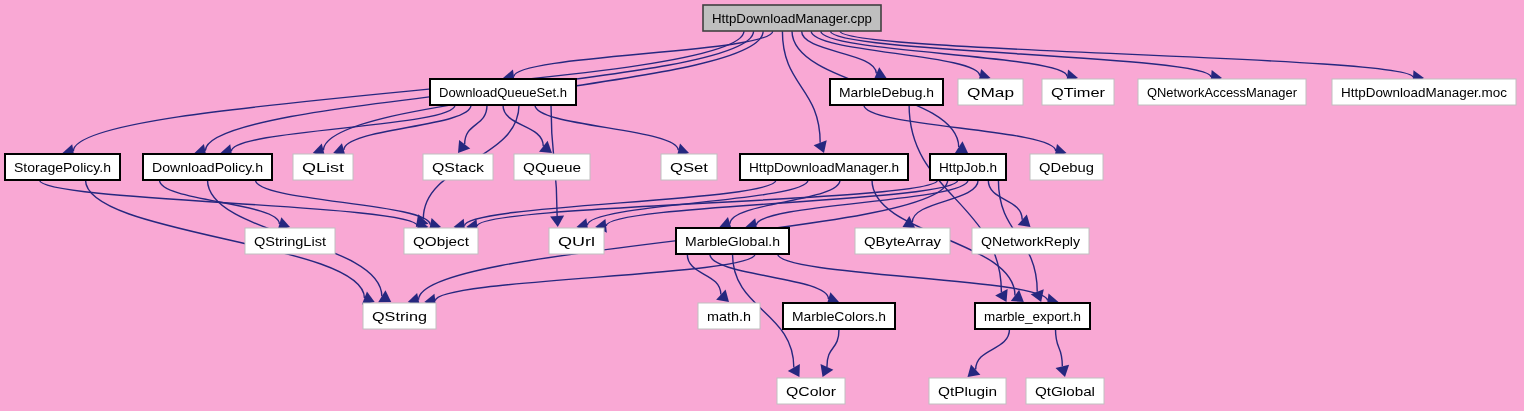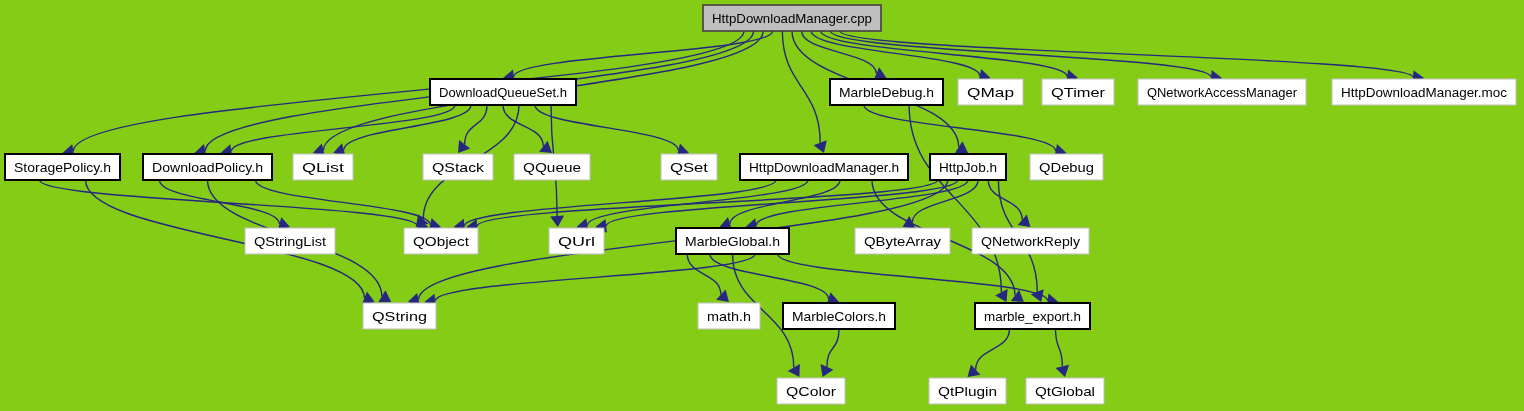--- a/index.html
+++ b/index.html
@@ -4,21 +4,21 @@
 <style>
   html, body {
     margin: 0;
     padding: 0;
     background: #ffffff;
   }
   #graph-root {
     position: relative;
     width: 1524px;
     height: 411px;
-    background: #84cc16;
+    background: #f9a8d4;
     font-family: "Liberation Sans", sans-serif;
     overflow: hidden;
   }
   svg#graph-canvas {
     position: absolute;
     left: 0;
     top: 0;
     width: 1524px;
     height: 411px;
     display: block;

